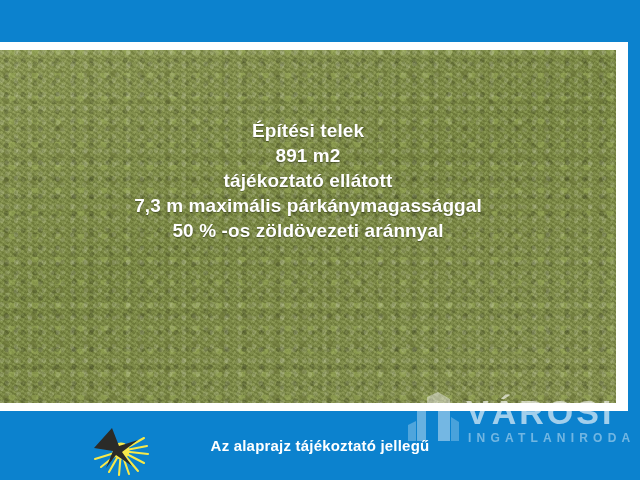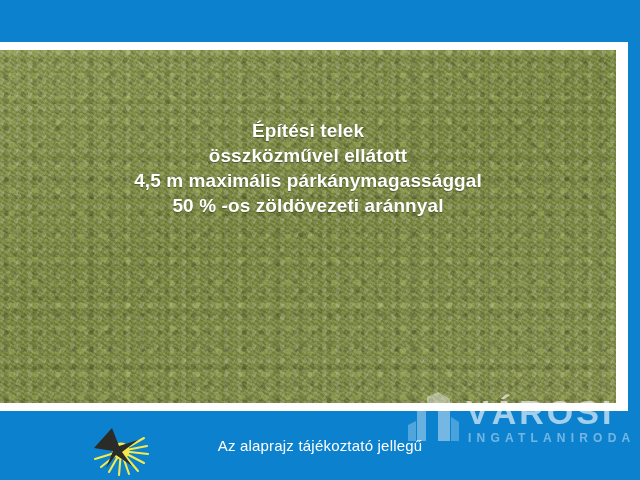--- a/index.html
+++ b/index.html
@@ -124,21 +124,21 @@
   }
 
   
   .caption {
     position: absolute;
     left: 0;
     top: 437px;
     width: 640px;
     text-align: center;
     color: #ffffff;
-    font-weight: normal;
+    font-weight: bold;
     font-size: 15px;
     letter-spacing: 0.2px;
   }
 
   
   .watermark {
     position: absolute;
     left: 404px;
     top: 389px;
     width: 236px;
@@ -178,22 +178,23 @@
 
 <div id="stage">
 
   <div class="top-bar"></div>
   <div class="white-gap-top"></div>
 
   <div class="photo"></div>
 
   <div class="spec-text">
     <div>Építési telek</div>
-    <div>összközművel ellátott</div>
-    <div>4,5 m maximális párkánymagassággal</div>
+    <div>891 m2</div>
+    <div>tájékoztató ellátott</div>
+    <div>7,3 m maximális párkánymagassággal</div>
     <div>50 % -os zöldövezeti aránnyal</div>
   </div>
 
   <div class="white-gap-bottom"></div>
   <div class="white-gap-right"></div>
 
   <div class="bottom-bar"></div>
   <div class="right-edge"></div>
 
   <svg class="logo" viewBox="0 0 62 52">

